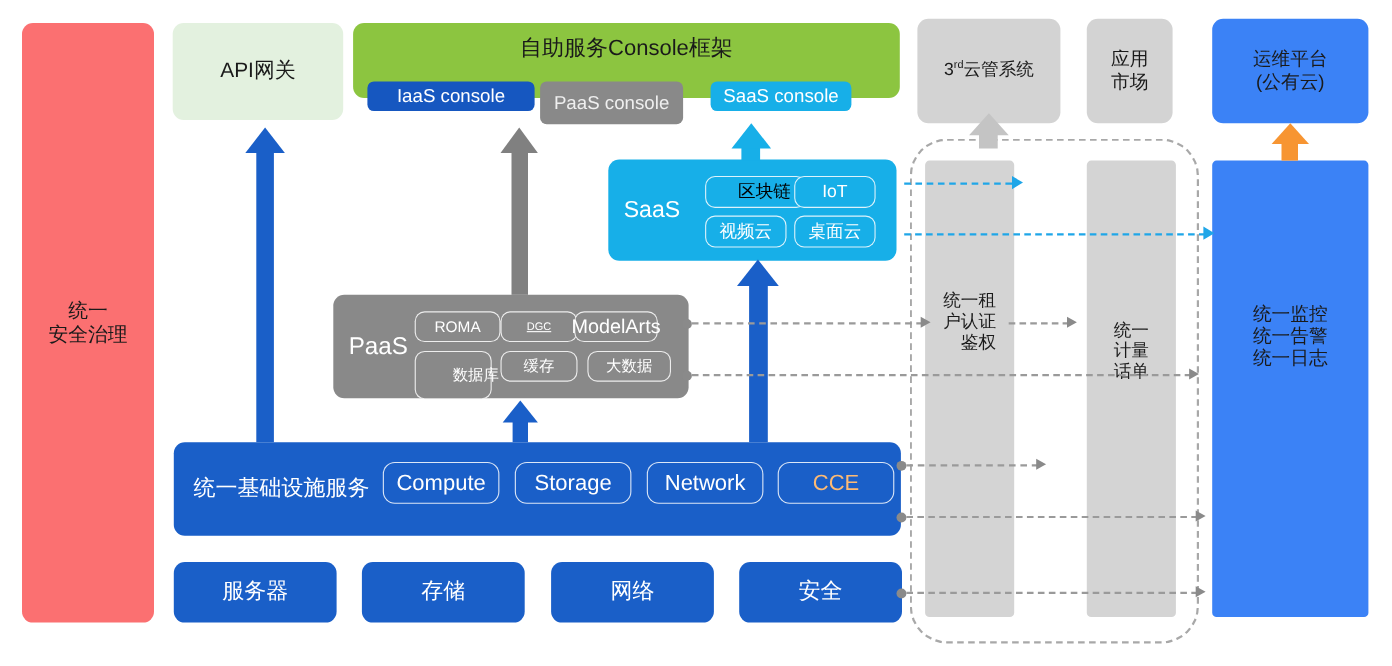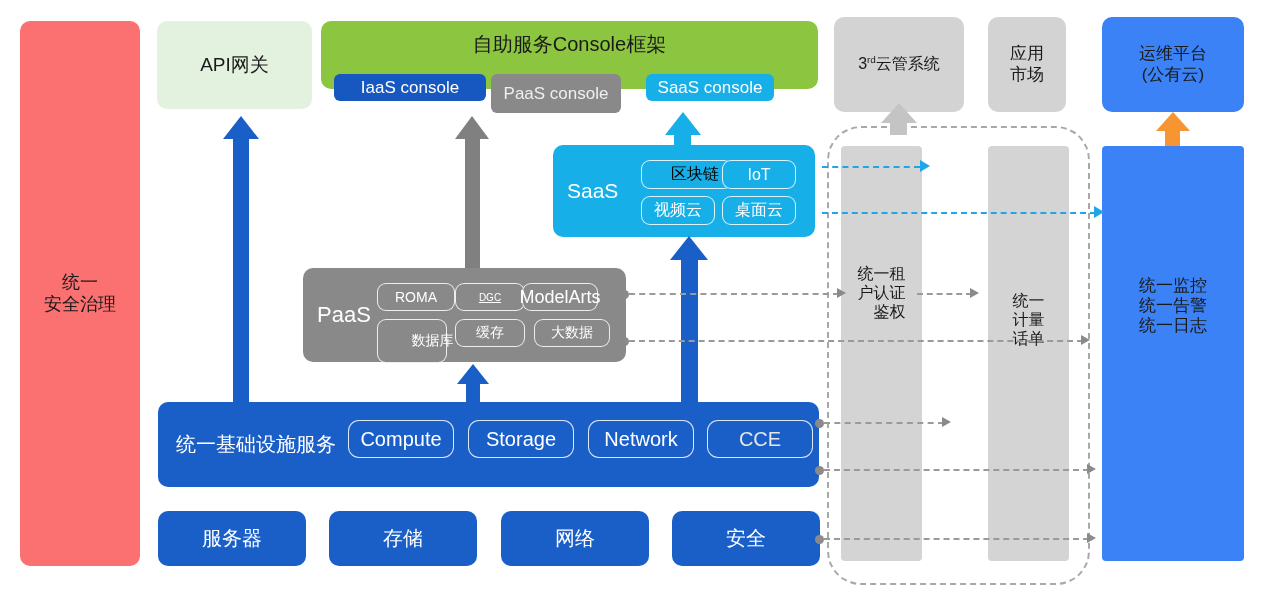--- a/index.html
+++ b/index.html
@@ -159,21 +159,21 @@
   </div>
   <div class="chip c-blue" style="left:348px;top:420px;width:106px;height:38px;font-size:20px;color:#fff;border-radius:11px;">
     <span>Compute</span>
   </div>
   <div class="chip c-blue" style="left:468px;top:420px;width:106px;height:38px;font-size:20px;color:#fff;border-radius:11px;">
     <span>Storage</span>
   </div>
   <div class="chip c-blue" style="left:588px;top:420px;width:106px;height:38px;font-size:20px;color:#fff;border-radius:11px;">
     <span>Network</span>
   </div>
-  <div class="chip c-blue" style="left:707px;top:420px;width:106px;height:38px;font-size:20px;color:#e5e5e5;border-radius:11px;">
+  <div class="chip c-blue" style="left:707px;top:420px;width:106px;height:38px;font-size:20px;color:#fdba74;border-radius:11px;">
     <span>CCE</span>
   </div>
 
   <div class="box rnd c-blue" style="left:158px;top:511px;width:148px;height:55px;font-size:20px;">
     <span>服务器</span>
   </div>
   <div class="box rnd c-blue" style="left:329px;top:511px;width:148px;height:55px;font-size:20px;">
     <span>存储</span>
   </div>
   <div class="box rnd c-blue" style="left:501px;top:511px;width:148px;height:55px;font-size:20px;">

